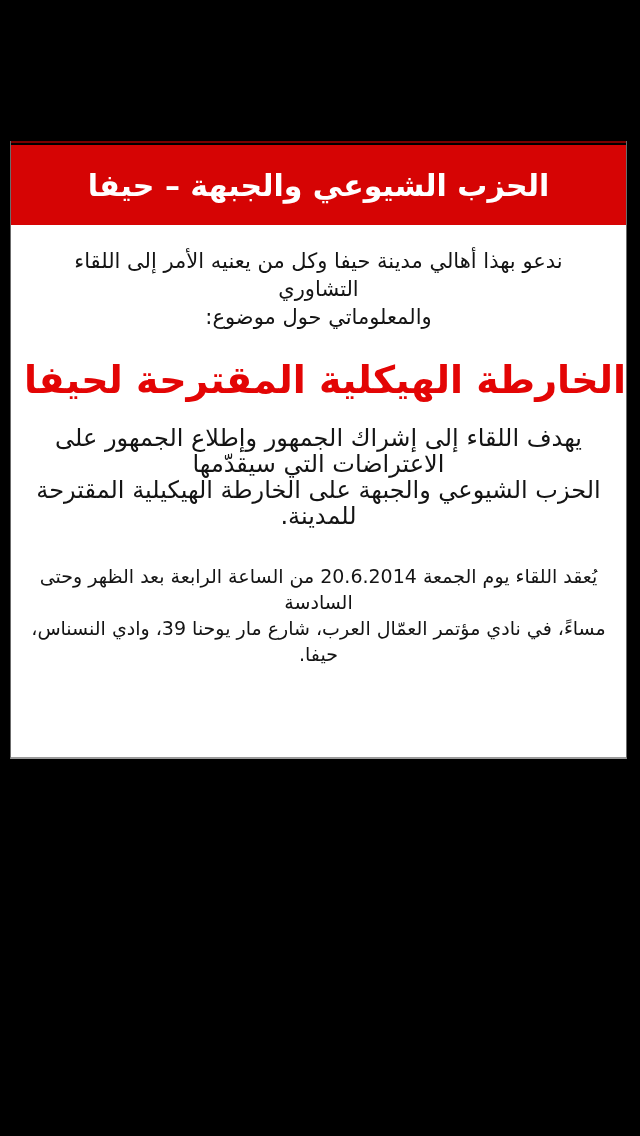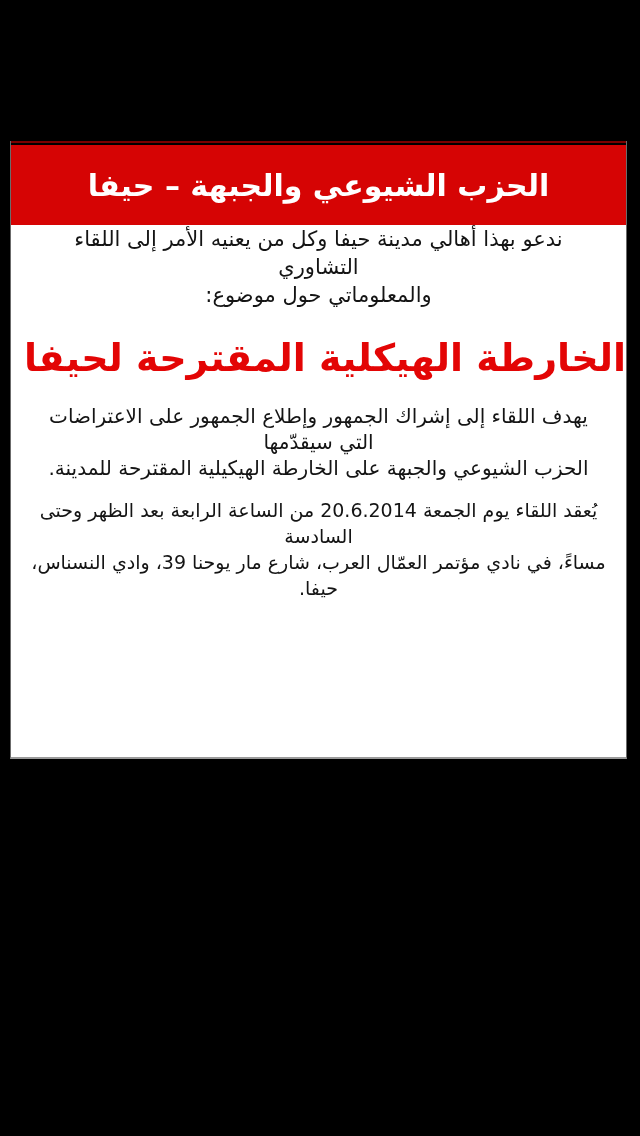--- a/index.html
+++ b/index.html
@@ -47,45 +47,46 @@
     font-weight: bold;
     margin: 0;
     letter-spacing: 0.5px;
   }
   .para {
     white-space: pre-line;
     color: #141414;
     margin: 0 24px;
   }
   .intro {
+    margin-top: 22px;
     font-size: 21px;
     line-height: 28px;
   }
   .headline {
     margin-top: 24px;
     font-size: 38px;
     line-height: 50px;
     font-weight: bold;
     color: #e30505;
     white-space: nowrap;
     margin-left: 30px;
   }
   .participants {
     margin-top: 26px;
     font-size: 20px;
     font-weight: bold;
     line-height: 27px;
   }
   .purpose {
     margin-top: 20px;
-    font-size: 20px;
+    font-size: 24px;
     line-height: 26px;
   }
   .schedule {
-    margin-top: 16px;
+    margin-top: 34px;
     font-size: 19px;
     line-height: 26px;
     margin-left: 14px;
     margin-right: 14px;
   }
 </style>
 </head>
 <body>
 
 <div class="screen">

